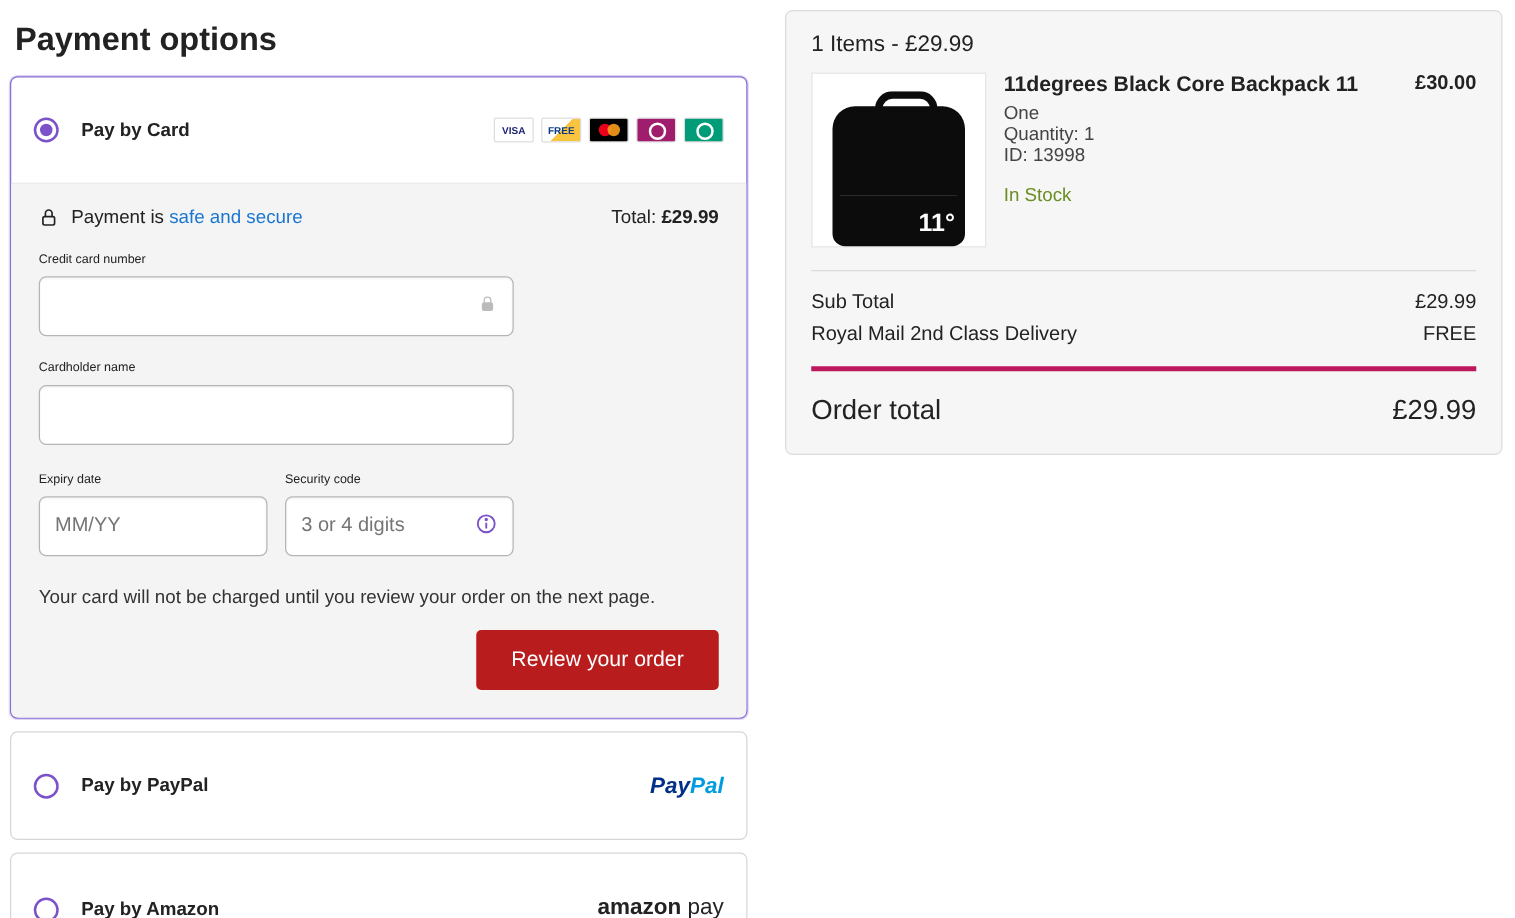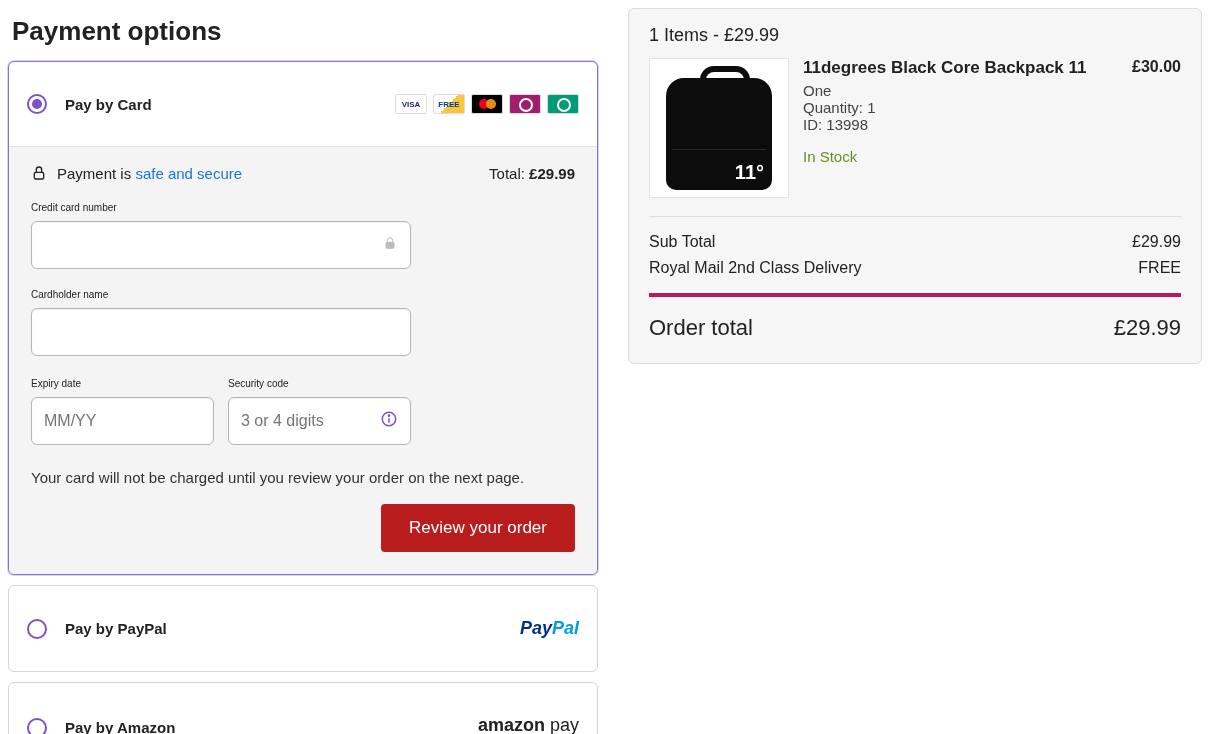--- a/index.html
+++ b/index.html
@@ -84,21 +84,21 @@
   .green::after { content:""; position:absolute; width:10px; height:10px; border:2px solid #fff; border-radius:50%; left:9px; top:3px; }
 
   .option-body {
     border-top: 1px solid #e2e2e2;
     background: #f4f4f4;
     padding: 18px 22px 22px;
     border-radius: 0 0 6px 6px;
   }
   .secure-row {
     display: flex;
-    align-items: flex-start;
+    align-items: center;
     gap: 10px;
     margin-bottom: 20px;
   }
   .secure-row .left-text { font-size: 15px; }
   .secure-row a { color: #1976d2; text-decoration: none; }
   .secure-row .total { margin-left:auto; font-size:15px; }
   .secure-row .total b { font-weight:700; }
 
   label.field-lbl {
     display:block;
@@ -157,21 +157,21 @@
     background: #f6f6f6;
     padding: 16px 20px 22px;
   }
   .sum-head { font-size:18px; margin-bottom:12px; }
   .sum-item {
     display:flex; gap:14px; padding: 0 0 18px 0;
     border-bottom:1px solid #dcdcdc;
   }
   .thumb {
     width:140px; height:140px; background:#fff; border:1px solid #e4e4e4;
-    display:flex; align-items:center; justify-content:center;
+    display:flex; align-items:flex-end; justify-content:center;
     position:relative;
   }
   .bag {
     width: 106px; height: 112px; background:#0c0c0c;
     border-radius: 18px 18px 10px 10px;
     position: relative;
     margin-top:12px;
   }
   .bag::before {
     content:""; position:absolute; top:-12px; left:34px; width:38px; height:18px;

